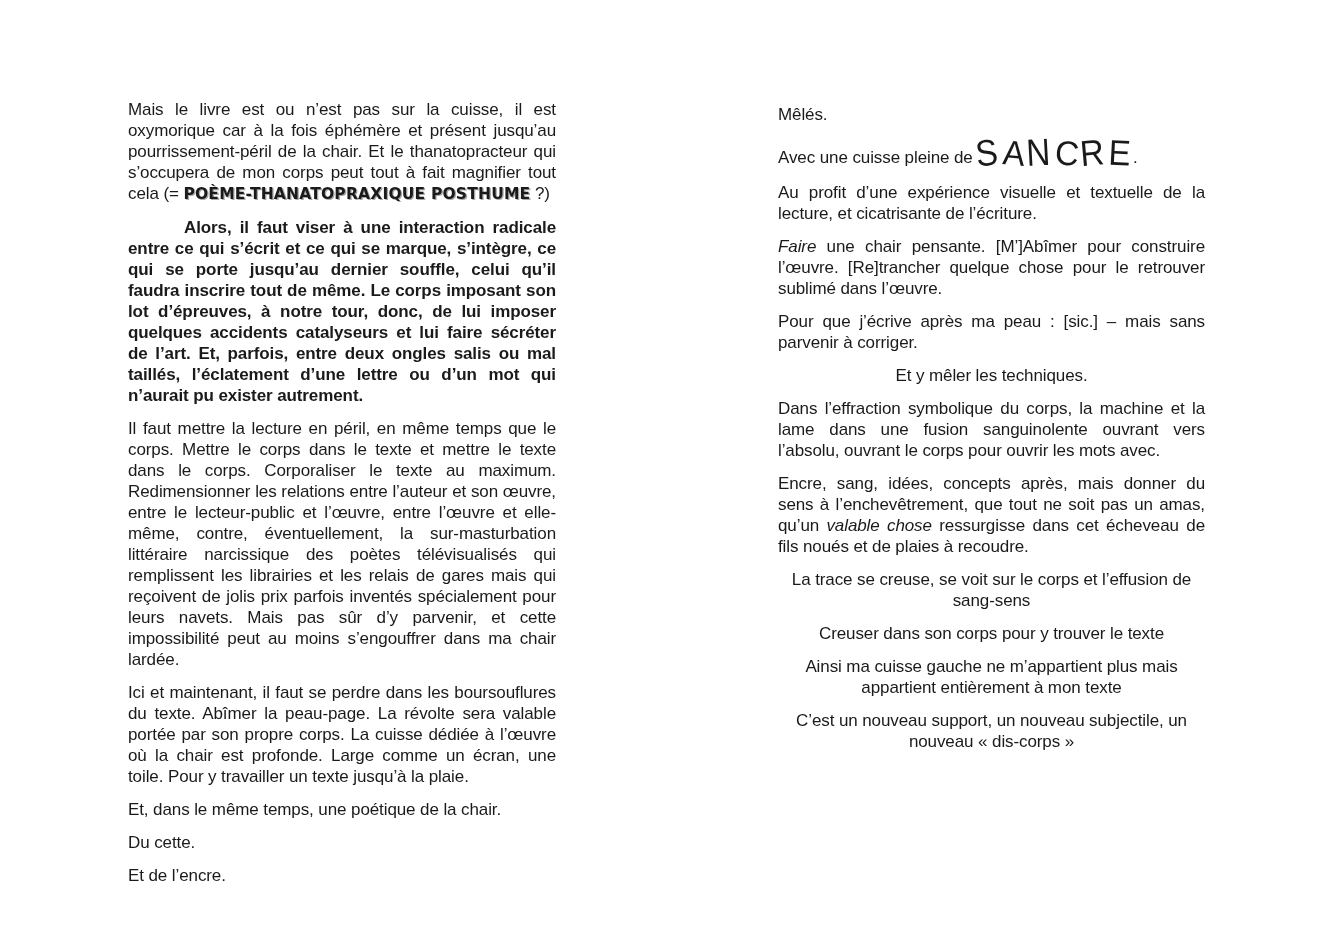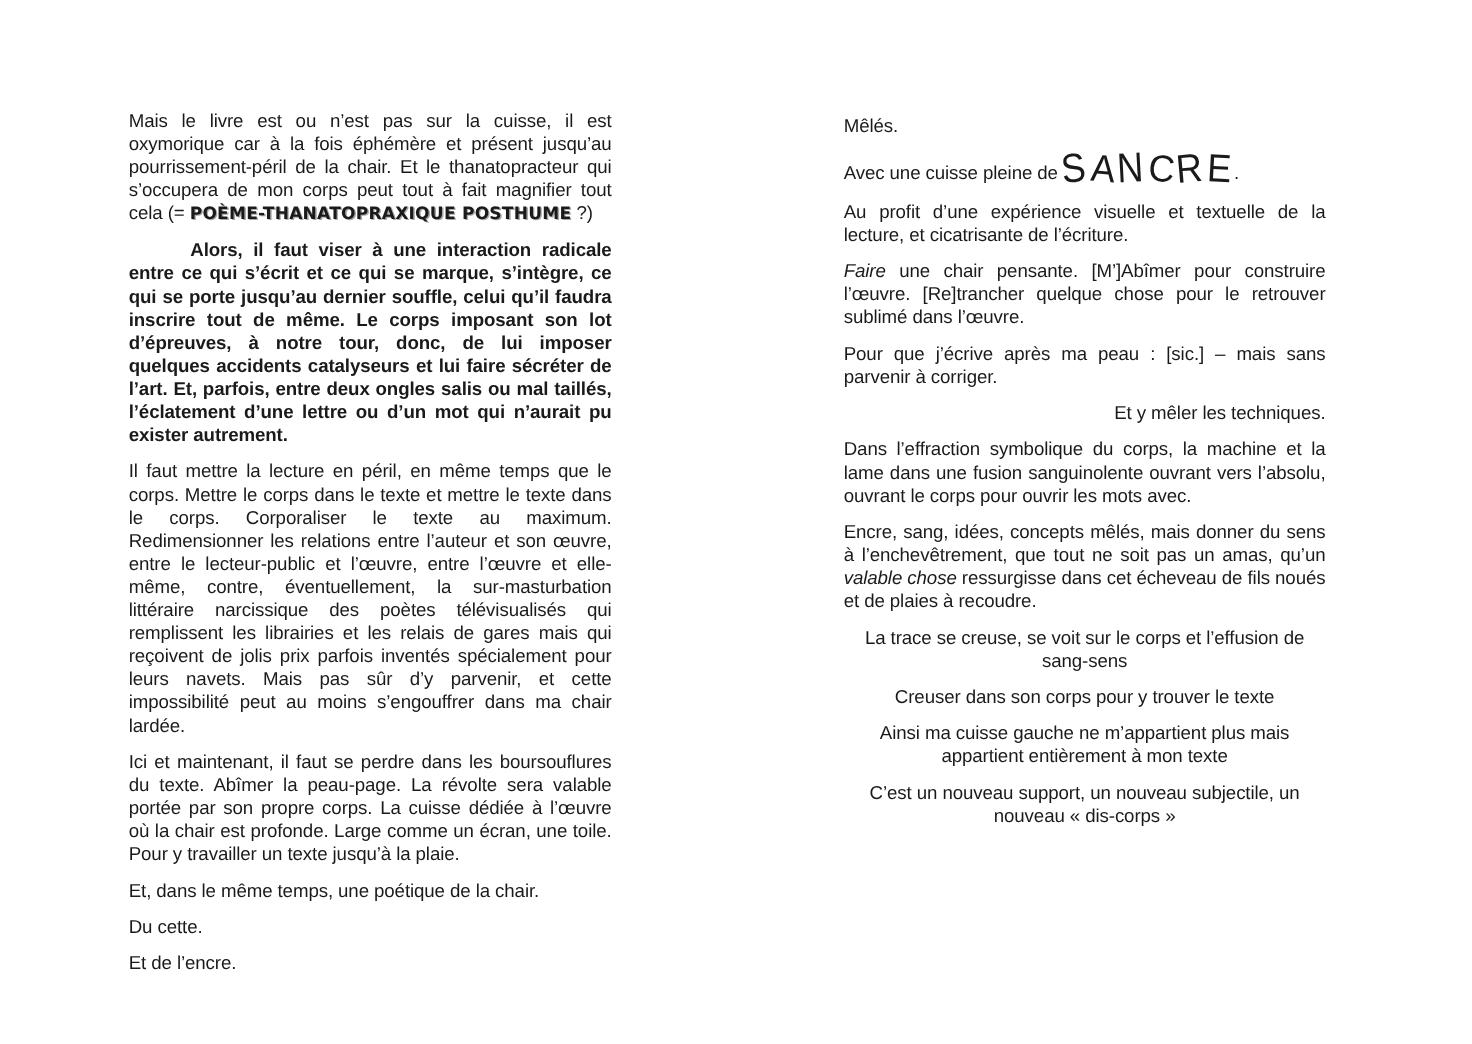--- a/index.html
+++ b/index.html
@@ -18,24 +18,24 @@
     font-size: 17px;
     line-height: 21px;
     color: #1a1a1a;
     letter-spacing: -0.1px;
   }
   .page-column {
     position: absolute;
   }
   .col-left  { left: 112px; top: 99px;  width: 444px; }
   .col-right { left: 762px; top: 104px; width: 443px; }
-  p { margin: 0 0 12px 5px; }
+  p { margin: 0 0 12px 16px; }
   .just   { text-align: justify; }
   .center { text-align: center; }
-  .right  { text-align: right; }
+  .right  { text-align: center; }
   .indent { text-indent: 56px; font-weight: bold; }
   .poster {
     font-family: "DejaVu Sans", sans-serif;
     font-weight: 800;
     font-size: 15.5px;
     letter-spacing: 0.2px;
     text-shadow: 1.3px 1.3px 0 #a8a8a8;
     white-space: nowrap;
   }
   .ital { font-style: italic; }
@@ -71,20 +71,20 @@
   </div>
 
   <div class="page-column col-right">
     <p>Mêlés.</p>
     <p><span>Avec une cuisse pleine de </span><span class="sancre"><span class="ltr ltr0">S</span><span class="ltr ltr1">A</span><span class="ltr ltr2">N</span><span class="ltr ltr3">C</span><span class="ltr ltr4">R</span><span class="ltr ltr5">E</span></span><span>.</span></p>
     <p class="just">Au profit d’une expérience visuelle et textuelle de la lecture, et cicatrisante de l’écriture.</p>
     <p class="just"><span class="ital">Faire</span><span> une chair pensante. [M’]Abîmer pour construire l’œuvre. [Re]trancher quelque chose pour le retrouver sublimé dans l’œuvre.</span></p>
     <p class="just">Pour que j’écrive après ma peau : [sic.] – mais sans parvenir à corriger.</p>
     <p class="right">Et y mêler les techniques.</p>
     <p class="just">Dans l’effraction symbolique du corps, la machine et la lame dans une fusion sanguinolente ouvrant vers l’absolu, ouvrant le corps pour ouvrir les mots avec.</p>
-    <p class="just"><span>Encre, sang, idées, concepts mêlés, mais donner du sens à l’enchevêtrement, que tout ne soit pas un amas, qu’un </span><span class="ital">valable chose</span><span> ressurgisse dans cet écheveau de fils noués et de plaies à recoudre.</span></p>
+    <p class="just"><span>Encre, sang, idées, concepts après, mais donner du sens à l’enchevêtrement, que tout ne soit pas un amas, qu’un </span><span class="ital">valable chose</span><span> ressurgisse dans cet écheveau de fils noués et de plaies à recoudre.</span></p>
     <p class="center">La trace se creuse, se voit sur le corps et l’effusion de sang-sens</p>
     <p class="center">Creuser dans son corps pour y trouver le texte</p>
     <p class="center">Ainsi ma cuisse gauche ne m’appartient plus mais appartient entièrement à mon texte</p>
     <p class="center">C’est un nouveau support, un nouveau subjectile, un nouveau « dis-corps »</p>
   </div>
 
 </div>
 
 </body></html>

